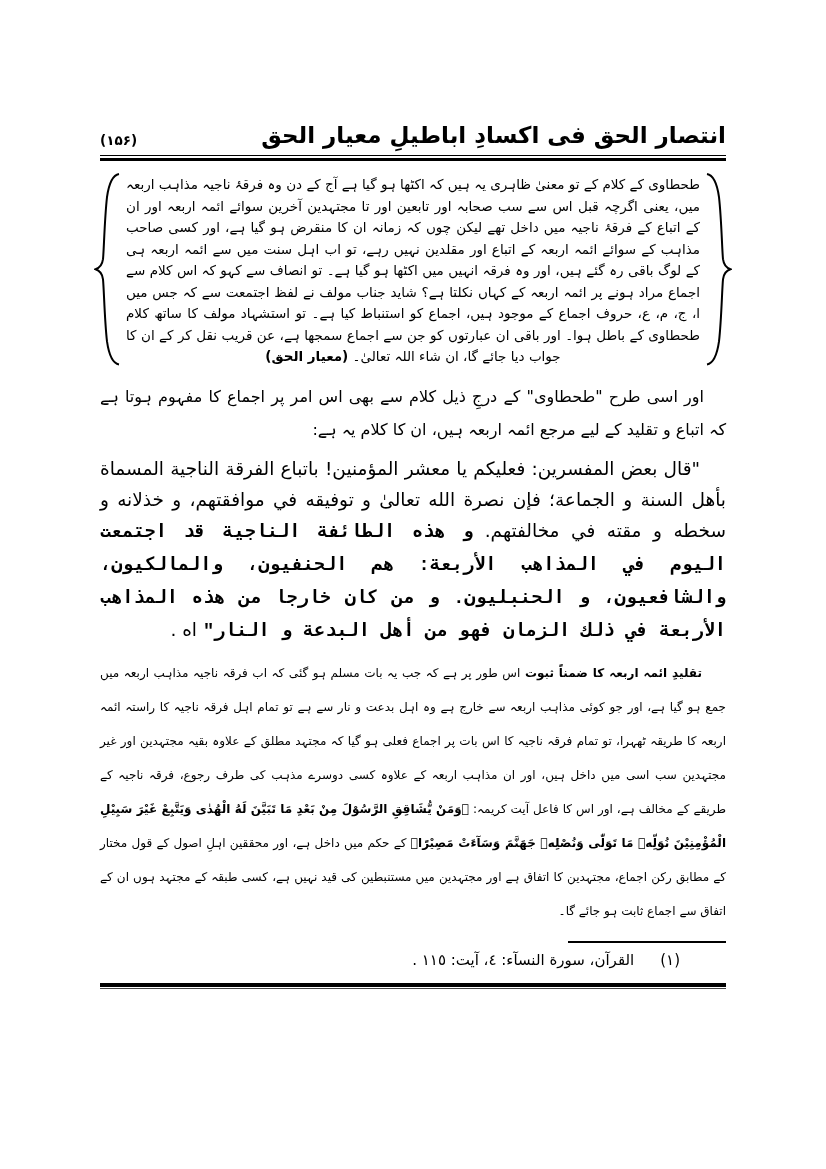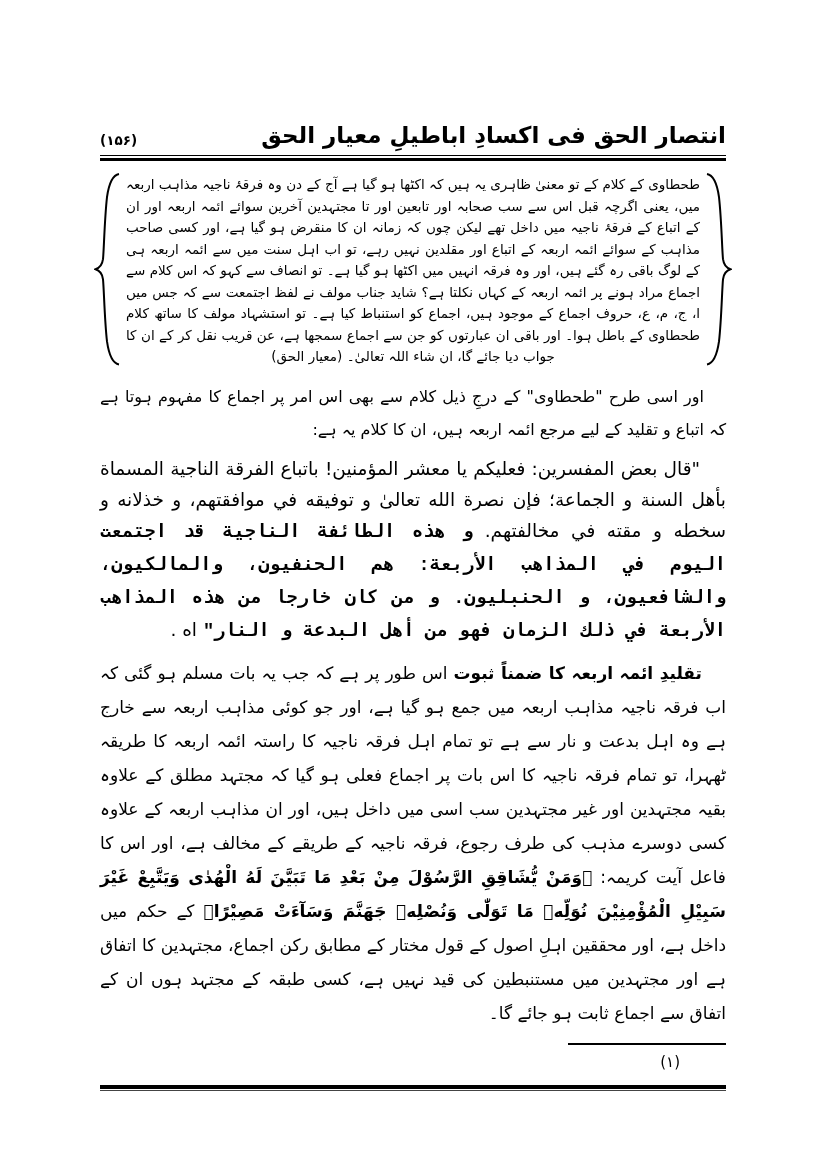--- a/index.html
+++ b/index.html
@@ -20,41 +20,41 @@
   
   .note-box{position:relative;margin:10px 0 4px;}
   .brace{position:absolute;top:0;height:100%;width:26px;}
   .brace.left{left:-6px;}
   .brace.right{right:-6px;}
   .note-text{
     margin:0 26px;padding:3px 0 0;
     direction:rtl;text-align:justify;text-align-last:center;
     font-size:13.5px;line-height:21.5px;
   }
-  .note-text b{font-weight:normal;}
+  .note-text b{font-weight:bold;}
 
   
   .intro{
     direction:rtl;text-align:justify;
     font-size:16px;line-height:33px;
     margin:12px 0 0;text-indent:22px;
   }
 
   
   .arabic{
     direction:rtl;text-align:justify;
     font-size:18.5px;line-height:31px;
     margin:7px 0 0;text-indent:26px;
   }
   .arabic b{font-weight:bold;font-family:Liberation Mono, monospace;}
 
   
   .main-para{
     direction:rtl;text-align:justify;
-    font-size:17px;line-height:34px;
+    font-size:12px;line-height:34px;
     margin:9px 0 0;text-indent:24px;
   }
   .main-para b{font-weight:bold;}
   .verse{font-weight:bold;}
 
   
   .foot-sep{border-top:2px solid #000;width:158px;margin:13px 0 5px auto;}
   .foot-ref{direction:rtl;display:flex;gap:26px;font-size:15px;padding-right:46px;line-height:24px;}
   .translation{
     direction:rtl;text-align:justify;text-align-last:center;
@@ -88,18 +88,19 @@
   <p class="intro">اور اسی طرح "طحطاوی" کے درجِ ذیل کلام سے بھی اس امر پر اجماع کا مفہوم ہوتا ہے کہ اتباع و تقلید کے لیے مرجع ائمہ اربعہ ہیں، ان کا کلام یہ ہے:</p>
 
   <p class="arabic"><span>"قال بعض المفسرين: فعليكم يا معشر المؤمنين! باتباع الفرقة الناجية المسماة بأهل السنة و الجماعة؛ فإن نصرة الله تعالىٰ و توفيقه في موافقتهم، و خذلانه و سخطه و مقته في مخالفتهم. </span><b>و هذه الطائفة الناجية قد اجتمعت اليوم في المذاهب الأربعة: هم الحنفيون، والمالكيون، والشافعيون، و الحنبليون. و من كان خارجا من هذه المذاهب الأربعة في ذلك الزمان فهو من أهل البدعة و النار"</b><span> اه .</span></p>
 
   <p class="main-para"><b>تقلیدِ ائمہ اربعہ کا ضمناً ثبوت</b><span> اس طور پر ہے کہ جب یہ بات مسلم ہو گئی کہ اب فرقہ ناجیہ مذاہب اربعہ میں جمع ہو گیا ہے، اور جو کوئی مذاہب اربعہ سے خارج ہے وہ اہل بدعت و نار سے ہے تو تمام اہل فرقہ ناجیہ کا راستہ ائمہ اربعہ کا طریقہ ٹھہرا، تو تمام فرقہ ناجیہ کا اس بات پر اجماع فعلی ہو گیا کہ مجتہد مطلق کے علاوہ بقیہ مجتہدین اور غیر مجتہدین سب اسی میں داخل ہیں، اور ان مذاہب اربعہ کے علاوہ کسی دوسرے مذہب کی طرف رجوع، فرقہ ناجیہ کے طریقے کے مخالف ہے، اور اس کا فاعل آیت کریمہ: </span><span class="verse">﴿وَمَنْ يُّشَاقِقِ الرَّسُوْلَ مِنْ بَعْدِ مَا تَبَيَّنَ لَهُ الْهُدٰى وَيَتَّبِعْ غَيْرَ سَبِيْلِ الْمُؤْمِنِيْنَ نُوَلِّهٖ مَا تَوَلّٰى وَنُصْلِهٖ جَهَنَّمَ وَسَآءَتْ مَصِيْرًا﴾</span><span> کے حکم میں داخل ہے، اور محققین اہلِ اصول کے قول مختار کے مطابق رکن اجماع، مجتہدین کا اتفاق ہے اور مجتہدین میں مستنبطین کی قید نہیں ہے، کسی طبقہ کے مجتہد ہوں ان کے اتفاق سے اجماع ثابت ہو جائے گا۔</span></p>
 
   <div class="foot-sep"></div>
 
   <div class="foot-ref">
     <span>(١)</span>
+    <span>القرآن، سورة النسآء: ٤، آیت: ١١٥ .</span>
   </div>
 
 
   <div class="bottom-rule"></div>
 
 </div>
 
 </body></html>

